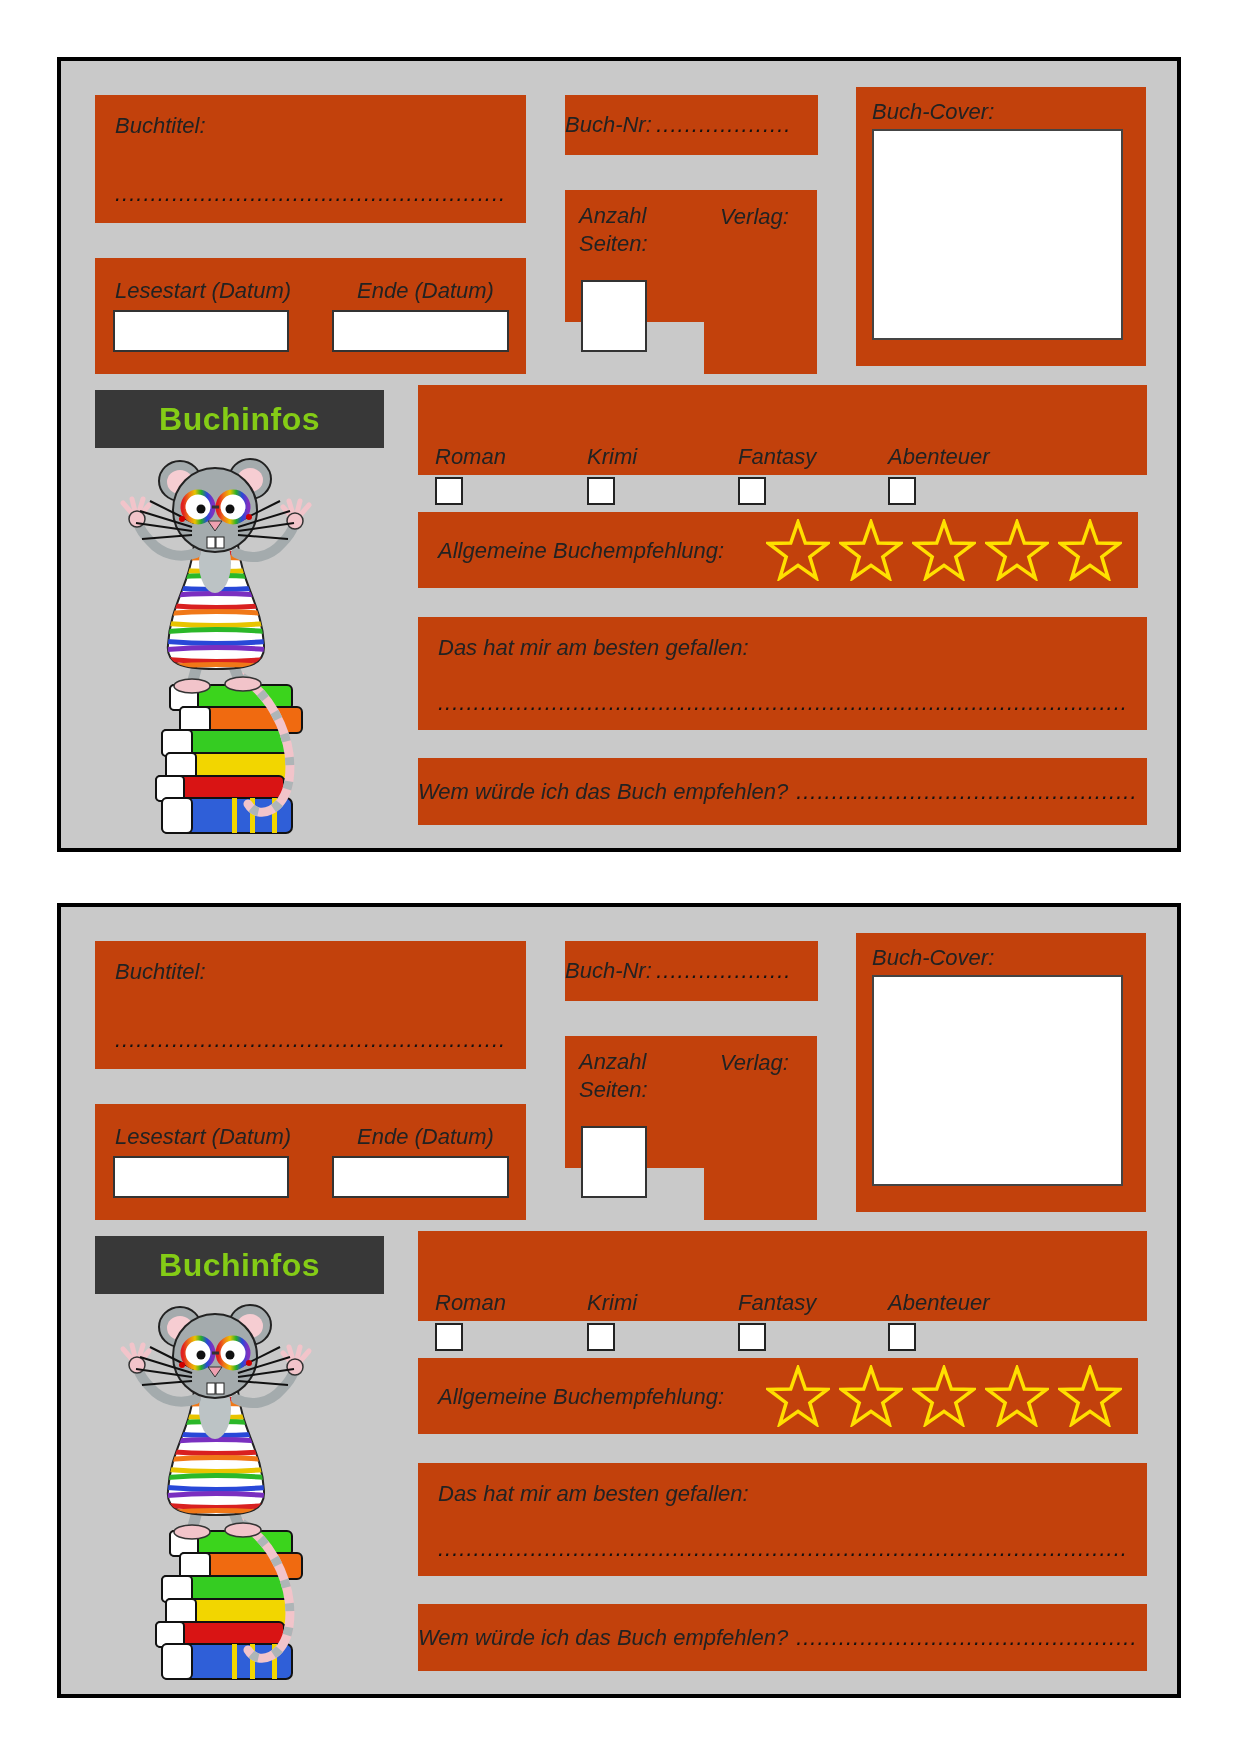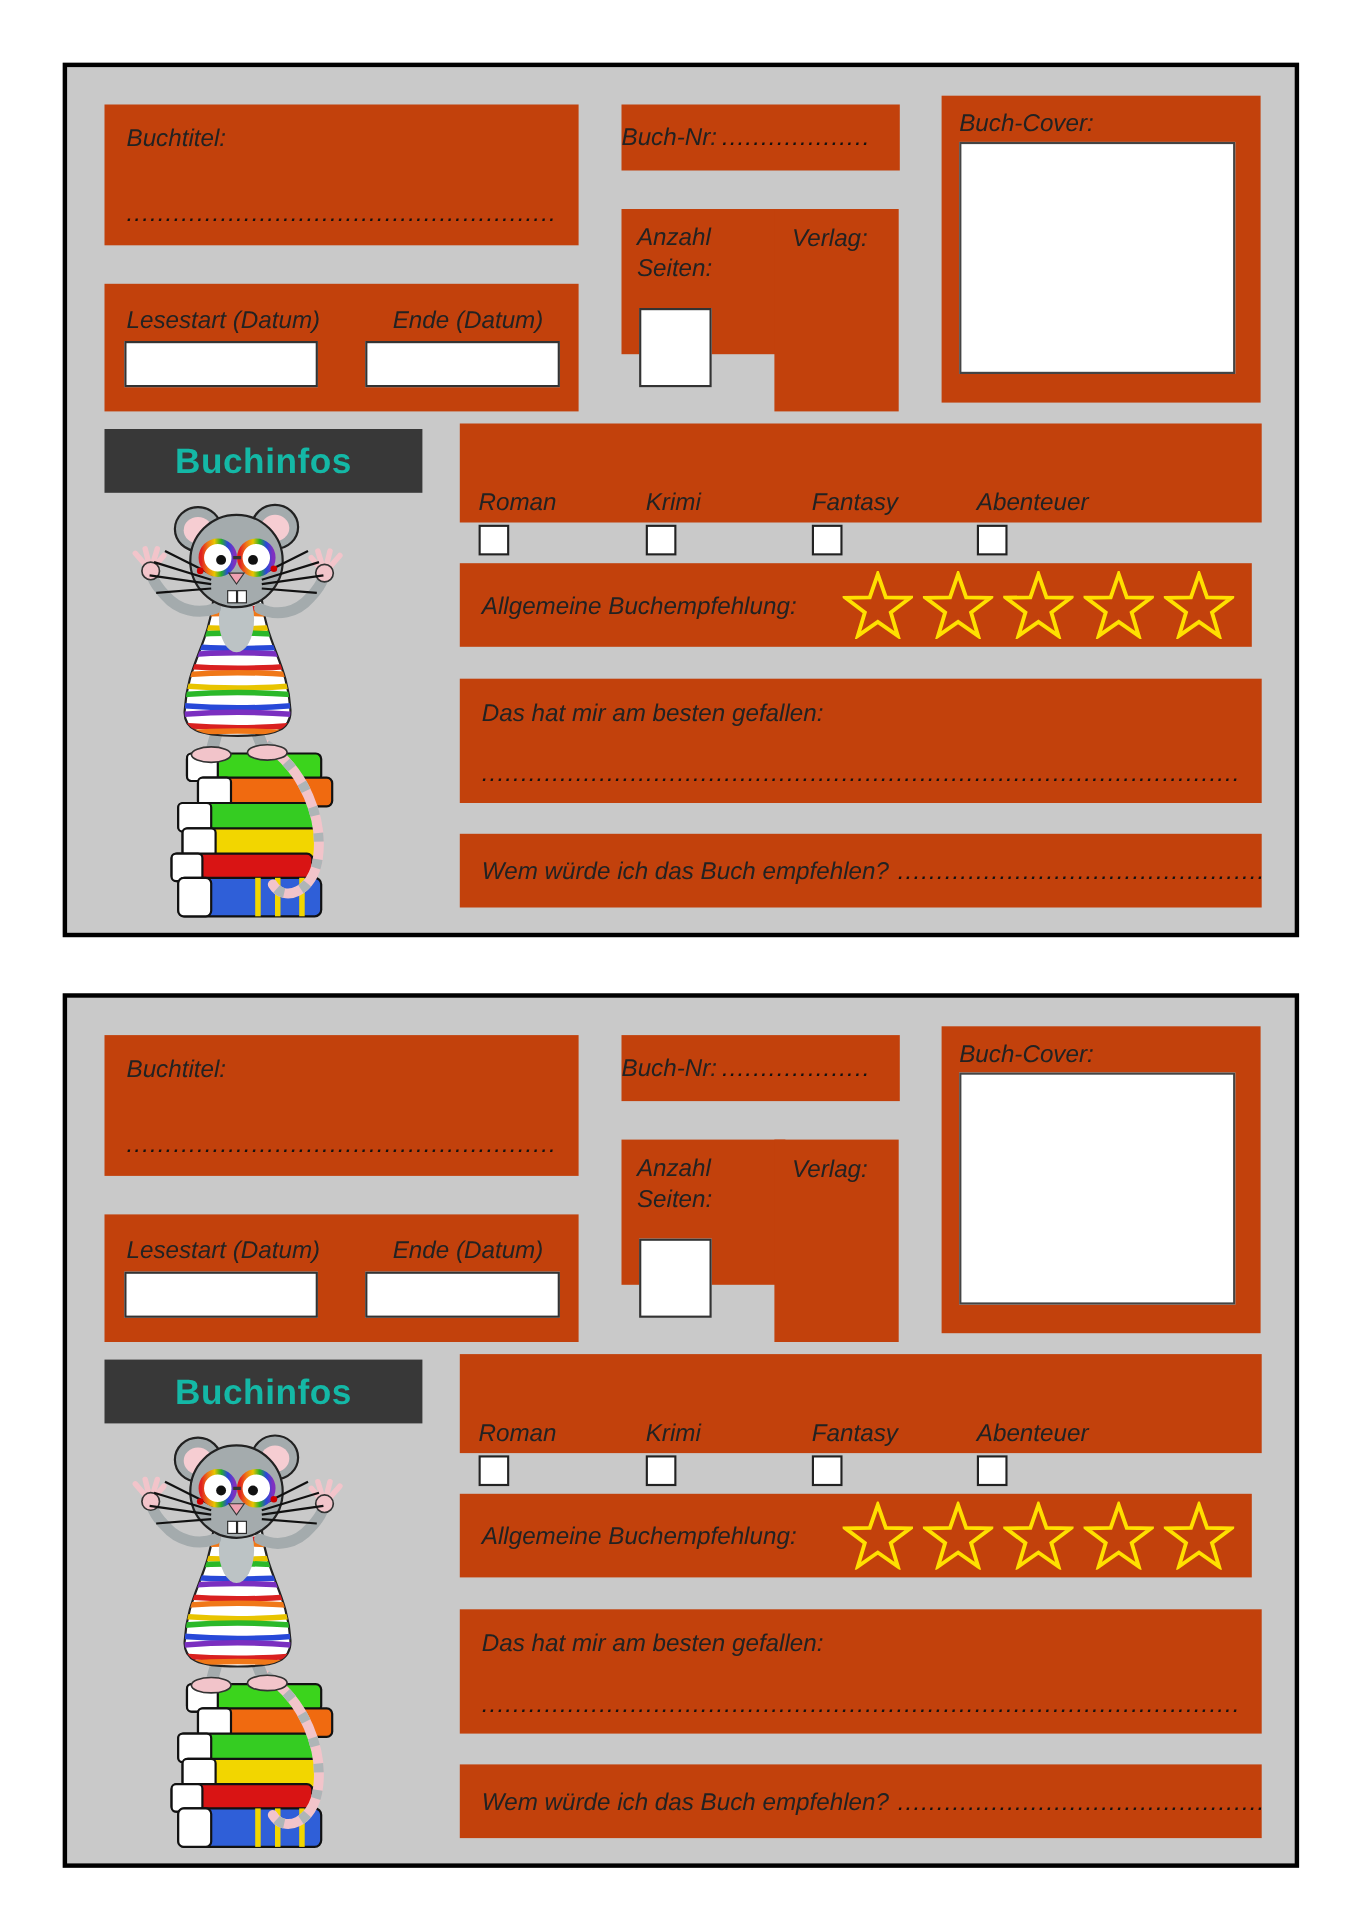--- a/index.html
+++ b/index.html
@@ -34,42 +34,42 @@
 
   .p-publisher{left:643px;top:129px;width:113px;height:184px;}
   .p-publisher .lbl{position:absolute;left:16px;top:14px;}
 
   .p-cover{left:795px;top:26px;width:290px;height:279px;}
   .p-cover .lbl{position:absolute;left:16px;top:12px;}
   .cover-box{position:absolute;left:16px;top:42px;width:251px;height:211px;background:#fff;border:2px solid #444;box-sizing:border-box;}
 
   
   .banner{position:absolute;left:34px;top:329px;width:289px;height:58px;background:#383838;
-          color:#14b8a6;font-size:32px;font-weight:bold;text-align:center;line-height:58px;letter-spacing:0.5px;}
+          color:#84cc16;font-size:32px;font-weight:bold;text-align:center;line-height:58px;letter-spacing:0.5px;}
 
   
   .p-genre{left:357px;top:324px;width:729px;height:90px;}
   .genre-item{position:absolute;top:20px;}
   .genre-item .lbl{display:block;margin-top:39px;}
   .checkbox{width:28px;height:28px;background:#fff;border:2px solid #222;box-sizing:border-box;margin-top:7px;}
   .gi-0{left:17px}.gi-1{left:169px}.gi-2{left:320px}.gi-3{left:470px}
 
   
   .p-stars{left:357px;top:451px;width:720px;height:76px;}
   .p-stars .lbl{position:absolute;left:20px;top:26px;}
   .star-row{position:absolute;right:16px;top:7px;display:flex;gap:9px;}
   .star{width:64px;height:62px;display:block;}
 
   
   .p-fav{left:357px;top:556px;width:729px;height:113px;}
   .p-fav .lbl{position:absolute;left:20px;top:18px;}
   .p-fav .dots{position:absolute;left:20px;right:18px;bottom:14px;}
 
   
-  .p-rec{left:357px;top:697px;width:729px;height:67px;display:flex;align-items:center;padding-left:20px;box-sizing:border-box;white-space:nowrap;overflow:hidden;}
+  .p-rec{left:357px;top:697px;width:729px;height:67px;display:flex;align-items:center;box-sizing:border-box;white-space:nowrap;overflow:hidden;}
   .p-rec .dots{margin-left:8px;}
 
   .mouse{position:absolute;left:31px;top:394px;width:250px;height:380px;}
 </style>
 </head>
 <body>
 
 <div class="page">
 
   <div class="card">

